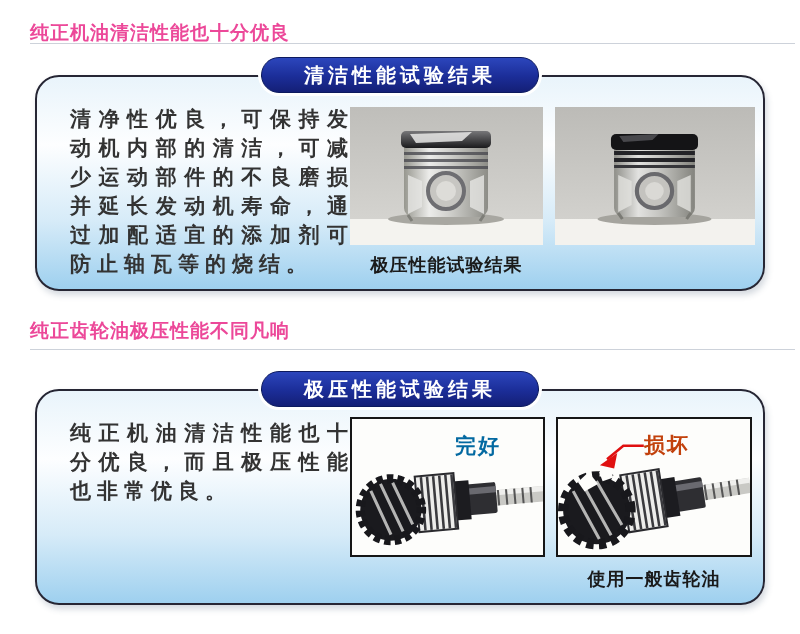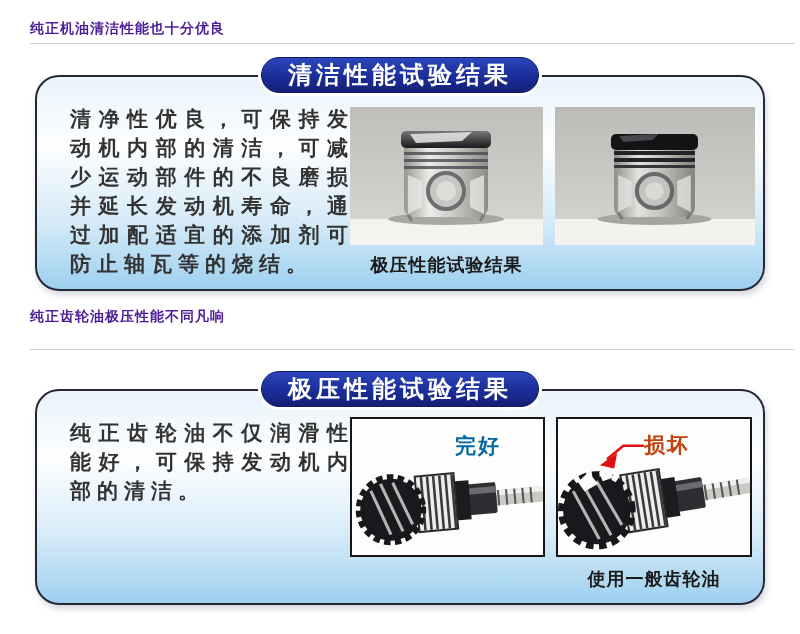--- a/index.html
+++ b/index.html
@@ -3,45 +3,45 @@
 <meta charset="utf-8">
 <style>
   html,body{margin:0;padding:0;}
   body{
     width:800px;height:634px;position:relative;overflow:hidden;
     background:#ffffff;
     font-family:"Liberation Sans","DejaVu Sans",sans-serif;
   }
   .heading{
     position:absolute;left:30px;
-    font-size:14px;font-weight:bold;color:#4c1d95;letter-spacing:1px;
+    font-size:19px;font-weight:bold;color:#ec4899;letter-spacing:1px;
     white-space:nowrap;
   }
   .h1{top:20px;}
-  .h2{top:308px;}
+  .h2{top:318px;}
   .rule{
     position:absolute;left:30px;width:765px;height:1px;background:#cdd2da;
   }
   .r1{top:43px;}
   .r2{top:349px;}
   .panel{
     position:absolute;left:35px;width:726px;height:212px;
     border:2px solid #262634;border-radius:24px;
     background:linear-gradient(180deg,#e9f4fb 0%,#fdfeff 32%,#d6ebf8 68%,#9ed0ef 100%);
     box-shadow:2px 4px 6px rgba(60,80,110,0.22);
   }
   .p1{top:75px;}
   .p2{top:389px;}
   .pill{
     position:absolute;left:50%;transform:translateX(-50%);
     width:276px;height:34px;border-radius:18px;
     background:linear-gradient(180deg,#2c46bc 0%,#1b2d98 55%,#141f76 100%);
     border:1px solid #0d1a5e;
     box-shadow:0 0 0 3px #ffffff;
-    color:#ffffff;font-size:24px;font-weight:bold;letter-spacing:4px;
+    color:#ffffff;font-size:20px;font-weight:bold;letter-spacing:4px;
     display:flex;align-items:center;justify-content:center;
     z-index:3;white-space:nowrap;
   }
   .pill1{top:57px;}
   .pill2{top:371px;}
   .body-text{
     position:absolute;left:33px;top:27px;width:284px;
     font-size:21px;font-weight:bold;color:#333333;
     line-height:29px;letter-spacing:6px;
     text-align:justify;text-justify:inter-ideograph;
@@ -148,21 +148,21 @@
     </div>
 
     <div class="caption cap-a">极压性能试验结果</div>
   </div>
   <div class="pill pill1">清洁性能试验结果</div>
 
   <div class="heading h2">纯正齿轮油极压性能不同凡响</div>
   <div class="rule r2"></div>
 
   <div class="panel p2">
-    <div class="body-text">纯正齿轮油不仅润滑性能好，可保持发动机内部的清洁。</div>
+    <div class="body-text">纯正机油清洁性能也十分优良，而且极压性能也非常优良。</div>
 
     <div class="photo photo-bordered photo-c">
       <span class="photo-label label-good">完好</span>
       <svg viewBox="0 0 187 132" preserveAspectRatio="none">
         <rect width="187" height="132" fill="#fdfdfb"></rect>
         <g transform="rotate(-5 85 85)">
           <rect x="138" y="74" width="52" height="15" fill="#c9c9c5"></rect>
           <rect x="138" y="74" width="52" height="5" fill="#efefed"></rect>
           <path d="M144 74 v15 M152 74 v15 M160 74 v15 M168 74 v15 M176 74 v15" stroke="#555" stroke-width="2"></path>
           <rect x="112" y="66" width="30" height="30" rx="2" fill="#2e2e32"></rect>

